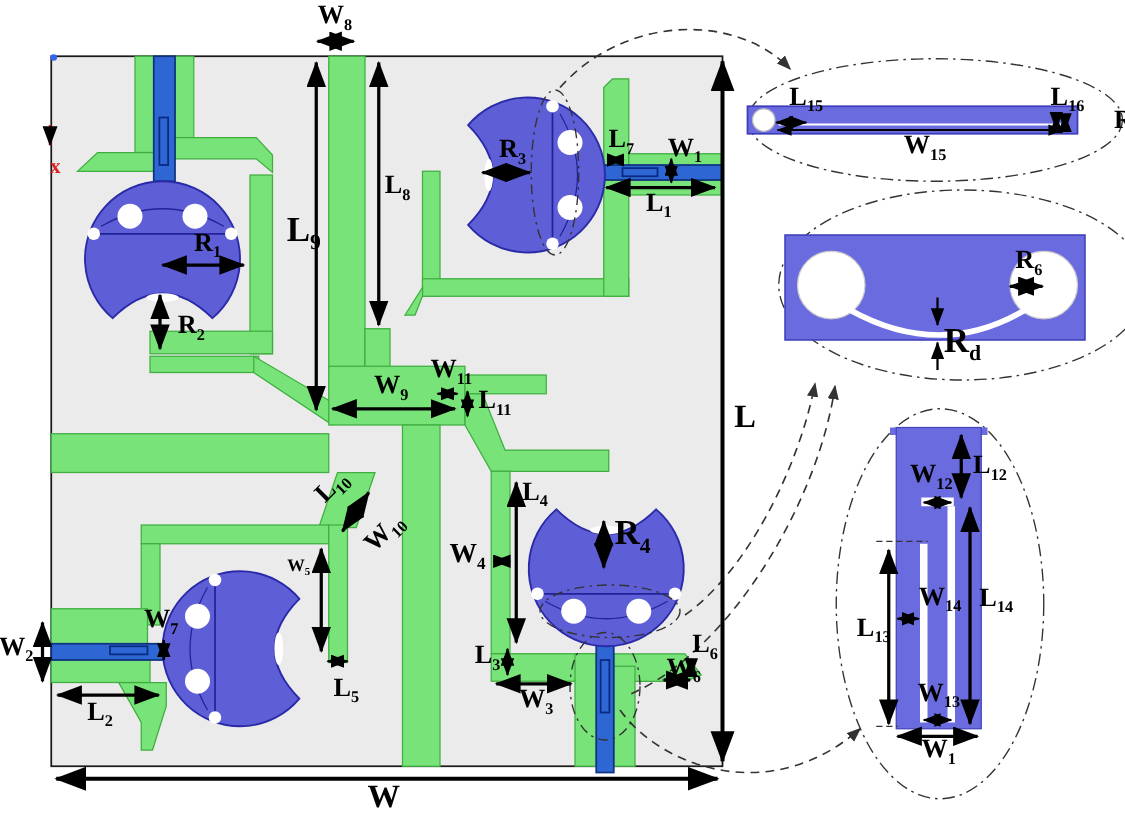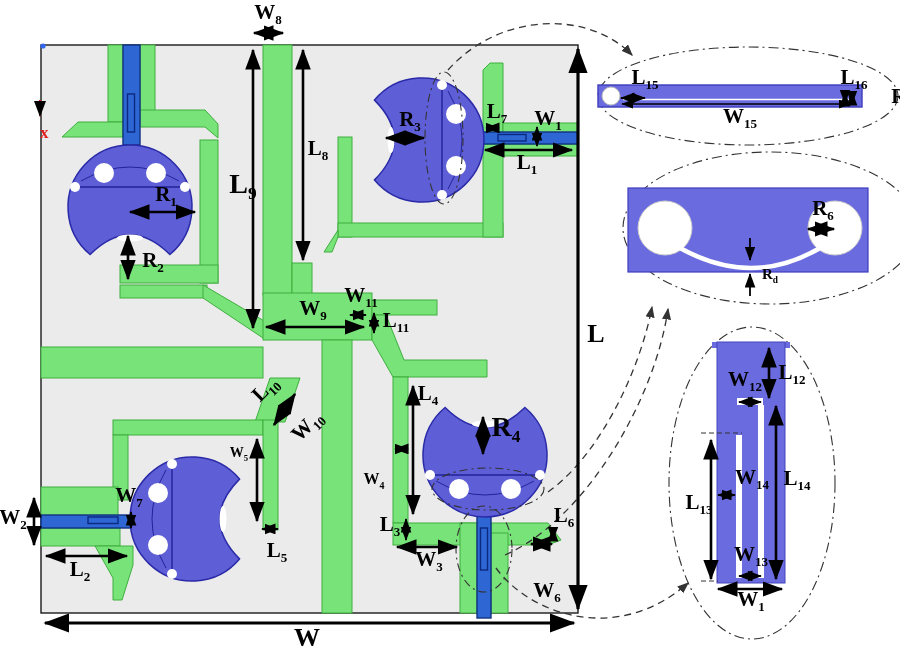--- a/index.html
+++ b/index.html
@@ -247,34 +247,34 @@
       <span class="dim-label" style="left: 361px; top: 298px; font-size: 21px; transform: translate(-50%, -55%) rotate(0deg);"><span>W</span><sub>11</sub></span>
       <span class="dim-label" style="left: 396px; top: 323px; font-size: 21px; transform: translate(-50%, -55%) rotate(0deg);"><span>L</span><sub>11</sub></span>
       <span class="dim-label" style="left: 266px; top: 391px; font-size: 21px; transform: translate(-50%, -55%) rotate(-45deg);"><span>L</span><sub>10</sub></span>
       <span class="dim-label" style="left: 308px; top: 428px; font-size: 21px; transform: translate(-50%, -55%) rotate(-45deg);"><span>W</span><sub>10</sub></span>
       <span class="dim-label" style="left: 239px; top: 455px; font-size: 14px; transform: translate(-50%, -55%) rotate(0deg);"><span>W</span><sub>5</sub></span>
       <span class="dim-label" style="left: 277px; top: 553px; font-size: 21px; transform: translate(-50%, -55%) rotate(0deg);"><span>L</span><sub>5</sub></span>
       <span class="dim-label" style="left: 13px; top: 520px; font-size: 21px; transform: translate(-50%, -55%) rotate(0deg);"><span>W</span><sub>2</sub></span>
       <span class="dim-label" style="left: 129px; top: 498px; font-size: 21px; transform: translate(-50%, -55%) rotate(0deg);"><span>W</span><sub>7</sub></span>
       <span class="dim-label" style="left: 80px; top: 572px; font-size: 21px; transform: translate(-50%, -55%) rotate(0deg);"><span>L</span><sub>2</sub></span>
       <span class="dim-label" style="left: 428px; top: 396px; font-size: 21px; transform: translate(-50%, -55%) rotate(0deg);"><span>L</span><sub>4</sub></span>
-      <span class="dim-label" style="left: 374px; top: 446px; font-size: 16px; transform: translate(-50%, -55%) rotate(0deg); margin-top: 36px;"><span>W</span><sub>4</sub></span>
+      <span class="dim-label" style="left: 374px; top: 446px; font-size: 22px; transform: translate(-50%, -55%) rotate(0deg);"><span>W</span><sub>4</sub></span>
       <span class="dim-label" style="left: 506px; top: 431px; font-size: 28px; transform: translate(-50%, -55%) rotate(0deg);"><span>R</span><sub>4</sub></span>
       <span class="dim-label" style="left: 390px; top: 527px; font-size: 21px; transform: translate(-50%, -55%) rotate(0deg);"><span>L</span><sub>3</sub></span>
       <span class="dim-label" style="left: 429px; top: 562px; font-size: 21px; transform: translate(-50%, -55%) rotate(0deg);"><span>W</span><sub>3</sub></span>
       <span class="dim-label" style="left: 564px; top: 518px; font-size: 21px; transform: translate(-50%, -55%) rotate(0deg);"><span>L</span><sub>6</sub></span>
-      <span class="dim-label" style="left: 547px; top: 593px; font-size: 21px; transform: translate(-50%, -55%) rotate(0deg);"><span>W</span><sub>6</sub></span>
+      <span class="dim-label" style="left: 547px; top: 537px; font-size: 21px; transform: translate(-50%, -55%) rotate(0deg);"><span>W</span><sub>6</sub></span>
       <span class="dim-label" style="left: 596px; top: 335px; font-size: 26px; transform: translate(-50%, -55%) rotate(0deg);"><span>L</span></span>
       <span class="dim-label" style="left: 307px; top: 639px; font-size: 26px; transform: translate(-50%, -55%) rotate(0deg);"><span>W</span></span>
       <span class="dim-label" style="left: 645px; top: 80px; font-size: 21px; transform: translate(-50%, -55%) rotate(0deg);"><span>L</span><sub>15</sub></span>
       <span class="dim-label" style="left: 740px; top: 119px; font-size: 21px; transform: translate(-50%, -55%) rotate(0deg);"><span>W</span><sub>15</sub></span>
       <span class="dim-label" style="left: 854px; top: 80px; font-size: 21px; transform: translate(-50%, -55%) rotate(0deg);"><span>L</span><sub>16</sub></span>
       <span class="dim-label" style="left: 878px; top: 99px; font-size: 21px; transform: translate(-50%, -55%) rotate(0deg); margin-left: 24px;"><span>R</span><sub>5</sub></span>
       <span class="dim-label" style="left: 823px; top: 211px; font-size: 21px; transform: translate(-50%, -55%) rotate(0deg);"><span>R</span><sub>6</sub></span>
-      <span class="dim-label" style="left: 770px; top: 277px; font-size: 15px; transform: translate(-50%, -55%) rotate(0deg);"><span>R</span><sub>d</sub></span>
+      <span class="dim-label" style="left: 770px; top: 277px; font-size: 28px; transform: translate(-50%, -55%) rotate(0deg);"><span>R</span><sub>d</sub></span>
       <span class="dim-label" style="left: 792px; top: 375px; font-size: 21px; transform: translate(-50%, -55%) rotate(0deg);"><span>L</span><sub>12</sub></span>
       <span class="dim-label" style="left: 745px; top: 382px; font-size: 21px; transform: translate(-50%, -55%) rotate(0deg);"><span>W</span><sub>12</sub></span>
       <span class="dim-label" style="left: 731px; top: 480px; font-size: 21px; transform: translate(-50%, -55%) rotate(0deg); padding-left: 42px;"><span>W</span><sub>14</sub></span>
       <span class="dim-label" style="left: 797px; top: 481px; font-size: 21px; transform: translate(-50%, -55%) rotate(0deg);"><span>L</span><sub>14</sub></span>
       <span class="dim-label" style="left: 699px; top: 505px; font-size: 21px; transform: translate(-50%, -55%) rotate(0deg);"><span>L</span><sub>13</sub></span>
       <span class="dim-label" style="left: 751px; top: 557px; font-size: 21px; transform: translate(-50%, -55%) rotate(0deg);"><span>W</span><sub>13</sub></span>
       <span class="dim-label" style="left: 751px; top: 602px; font-size: 21px; transform: translate(-50%, -55%) rotate(0deg);"><span>W</span><sub>1</sub></span>
     </div>
 <span id="axis-x-label">x</span>
 </div>

